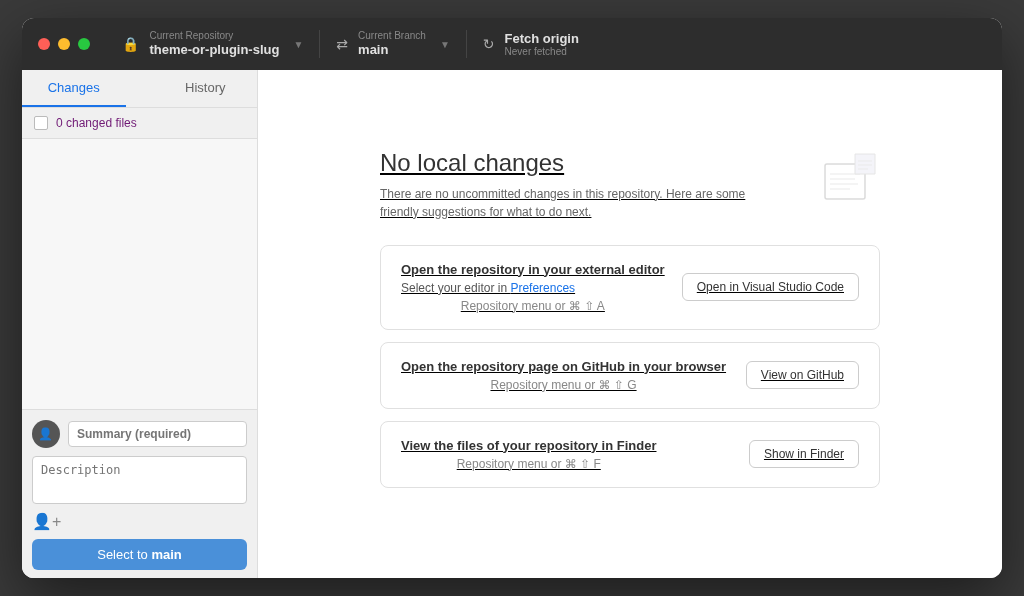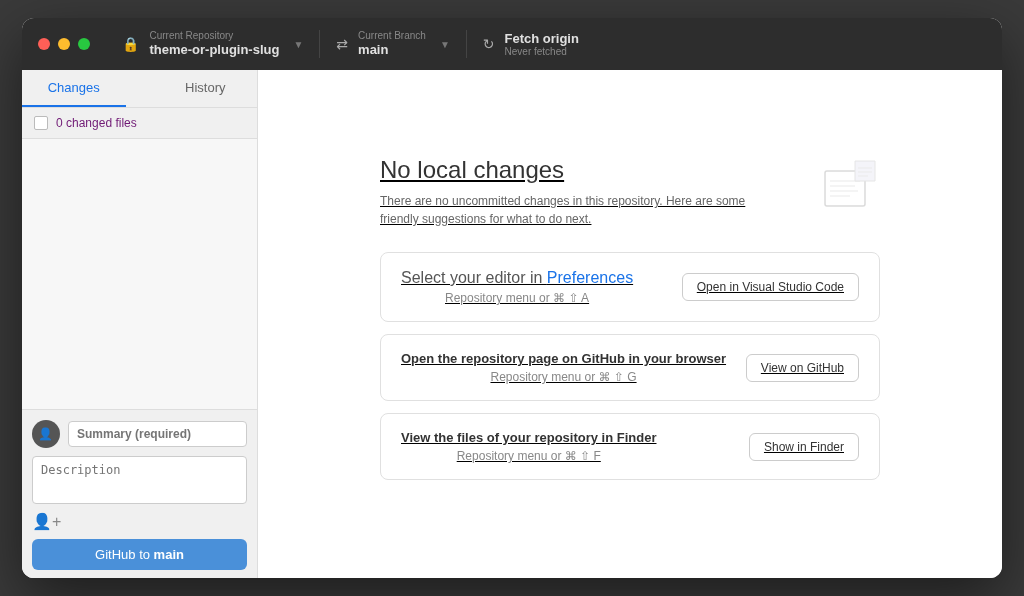--- a/index.html
+++ b/index.html
@@ -377,21 +377,21 @@
       <div class="commit-area">
         <div class="commit-summary-row">
           <div class="avatar">👤</div>
           <input class="commit-summary-input" type="text" placeholder="Summary (required)" style="">
         </div>
         <textarea class="commit-description-input" placeholder="Description" style=""></textarea>
         <div class="commit-footer">
           <span class="add-coauthor-icon">👤+</span>
         </div>
         <button class="commit-button">
-          <span>GitHub to </span><span class="branch-name">main</span>
+          <span>Select to </span><span class="branch-name">main</span>
         </button>
       </div>
     </div>
 
     <div class="main-panel">
       <div class="no-changes-container">
         <div class="no-changes-header">
           <div class="no-changes-text">
             <h2>No local changes</h2>
             <p>There are no uncommitted changes in this repository. Here are some friendly suggestions for what to do next.</p>
@@ -406,21 +406,22 @@
               <polygon points="35,5 55,5 55,25 35,25" fill="#dde" stroke="#aaa" stroke-width="1"></polygon>
               <line x1="38" y1="12" x2="52" y2="12" stroke="#bbb" stroke-width="1"></line>
               <line x1="38" y1="16" x2="52" y2="16" stroke="#bbb" stroke-width="1"></line>
               <line x1="38" y1="20" x2="48" y2="20" stroke="#bbb" stroke-width="1"></line>
             </svg>
           </div>
         </div>
 
         <div class="suggestion-card">
           <div class="suggestion-info">
-            <p style="font-size:16px;color:#555;">
+            <h4>Open the repository in your external editor</h4>
+            <p style="font-size:12px;color:#555;">
               <span>Select your editor in </span><span class="pref-link">Preferences</span>
             </p>
             <div class="shortcut">Repository menu or ⌘ ⇧ A</div>
           </div>
           <button class="suggestion-btn">Open in Visual Studio Code</button>
         </div>
 
         <div class="suggestion-card">
           <div class="suggestion-info">
             <h4>Open the repository page on GitHub in your browser</h4>

